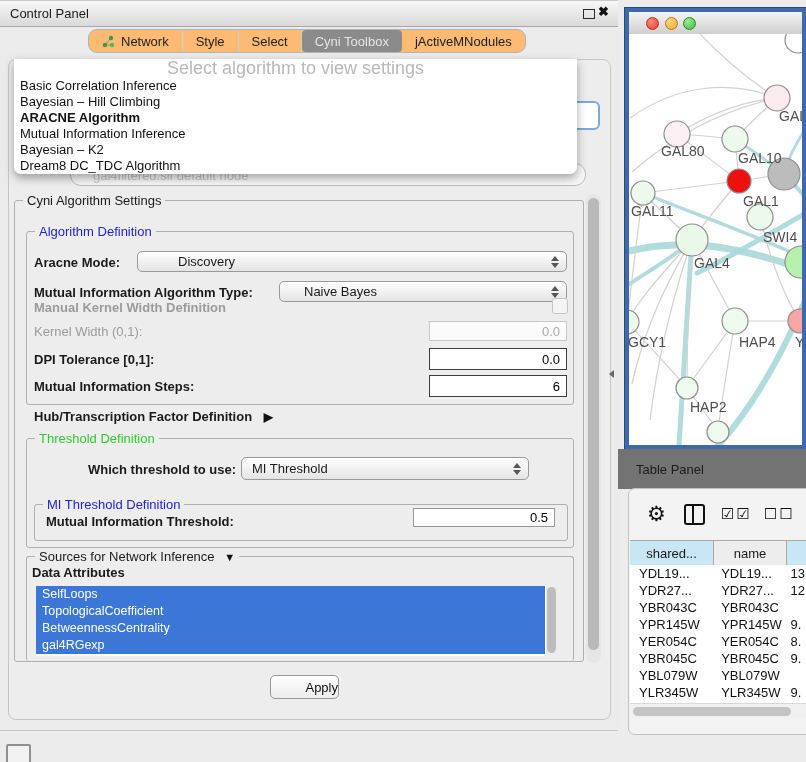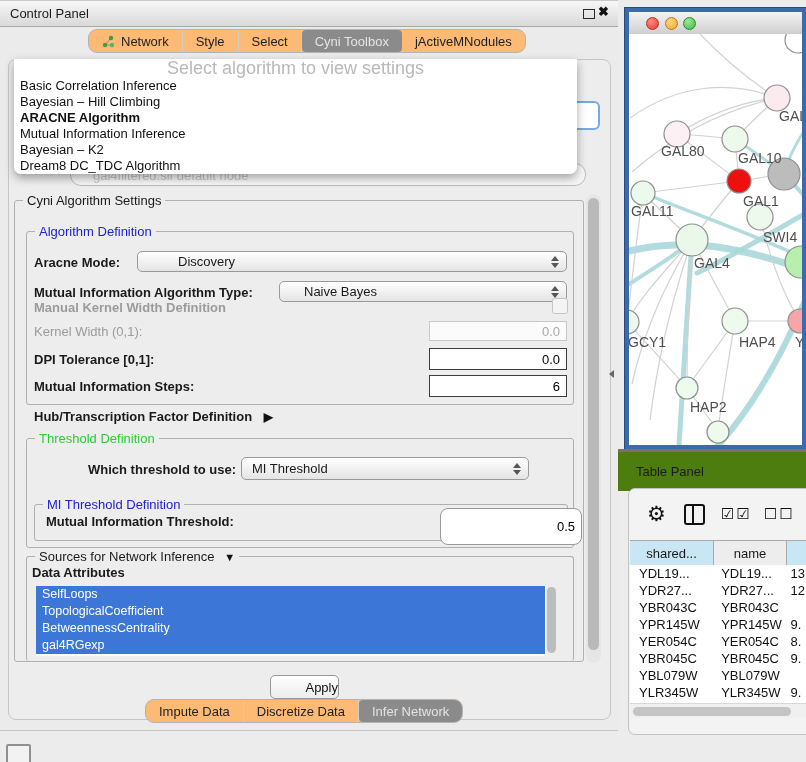--- a/index.html
+++ b/index.html
@@ -69,21 +69,21 @@
   
   .net-win{left:625px;top:8px;width:181px;height:441px;box-sizing:border-box;border:4px solid #3c6aab;
            box-shadow:0 0 0 1px #28497e;background:#fff;}
   .net-titlebar{left:0;top:0;right:0;height:22px;position:absolute;background:linear-gradient(#f4f4f4,#cfcfcf);border-bottom:1px solid #9a9a9a;}
   .light{position:absolute;top:4.5px;width:13px;height:13px;border-radius:50%;box-sizing:border-box;}
   .light.red{background:radial-gradient(circle at 35% 30%,#ff8a7e,#e93a2c);border:1px solid #b03024;}
   .light.yellow{background:radial-gradient(circle at 35% 30%,#ffd97e,#f0a32b);border:1px solid #b57d1e;}
   .light.green{background:radial-gradient(circle at 35% 30%,#9ee89a,#3dbb3d);border:1px solid #2f8a2f;}
   .net-canvas{position:absolute;left:0;top:22px;width:173px;height:411px;background:#fff;overflow:hidden;}
   
-  .tp-strip{left:618px;top:449px;width:188px;height:39px;background:#4d7c0f;border-top:3px solid #737373;}
+  .tp-strip{left:618px;top:449px;width:188px;height:39px;background:#737373;border-top:1px solid #737373;}
   .tp-title{left:18px;top:12px;font-size:13px;color:#1c1c1c;position:absolute;}
   .tp-card{left:628px;top:488px;width:200px;height:245px;background:#f3f3f3;border:1px solid #c2c2c2;border-radius:7px;overflow:hidden;}
   .tp-toolbar{position:absolute;left:0;top:0;width:100%;height:50px;display:flex;align-items:center;}
   .ticon{color:#111;}
   .gear{font-size:21px;margin-left:18px;}
   .colsicon{width:17px;height:17px;border:2.5px solid #111;border-radius:3px;margin-left:18px;position:relative;}
   .colsicon:before{content:"";position:absolute;left:6px;top:0;width:2.5px;height:100%;background:#111;}
   .checks{font-size:15px;letter-spacing:2px;margin-left:16px;}
   .unchecks{font-size:15px;letter-spacing:2px;margin-left:12px;color:#111;}
   .thead{position:absolute;left:1px;top:51px;display:flex;height:24px;border-top:1px solid #a9a9a9;border-bottom:1px solid #a9a9a9;}
@@ -193,21 +193,21 @@
     <span>MI Threshold</span>
     <span class="stepper">
         <span class="tri-up"></span>
         <span class="tri-dn"></span>
       </span>
   </div>
   <div class="grp" style="left:34px;top:503px;width:532px;height:35px;">
     <span class="grp-label lbl-blue">MI Threshold Definition</span>
   </div>
   <span class="abs flabel" style="left:46px;top:513px;">Mutual Information Threshold:</span>
-  <input class="num soft" style="left: 440px; top: 507px; width: 142px; height: 37px; border-radius: 8px;" readonly="" value="0.5">
+  <input class="num soft" style="left: 413px; top: 507px; width: 142px; height: 19px;" readonly="" value="0.5">
 
   <div class="grp" style="left:26px;top:555px;width:546px;height:104px;border-bottom:none;">
     <span class="grp-label">
       <span>Sources for Network Inference</span>
       <span class="arrow-down">▼</span>
     </span>
   </div>
   <span class="abs flabel" style="left:32px;top:564px;">Data Attributes</span>
   <div class="abs attr-list" id="attr-list">
 
@@ -216,31 +216,20 @@
       <div class="attr-item">BetweennessCentrality</div>
       <div class="attr-item">gal4RGexp</div>
       <span class="attr-scroll">
         <span class="attr-thumb"></span>
       </span>
     </div>
 
   <div class="abs btn" style="left:270px;top:674px;width:67px;height:22px;">
     <span>Apply</span>
   </div>
-  <div class="abs tabstrip" id="bottom-tabs" style="left:145px;top:698px;">
-      <div class="tab">
-        <span>Impute Data</span>
-      </div>
-      <div class="tab">
-        <span>Discretize Data</span>
-      </div>
-      <div class="tab sel">
-        <span>Infer Network</span>
-      </div>
-    </div>
 
   <div class="abs dd">
     <div class="dd-prompt">Select algorithm to view settings</div>
     <div id="dd-items">
         <div class="dd-item">Basic Correlation Inference</div>
         <div class="dd-item">Bayesian – Hill Climbing</div>
         <div class="dd-item bold">ARACNE Algorithm</div>
         <div class="dd-item">Mutual Information Inference</div>
         <div class="dd-item">Bayesian – K2</div>
         <div class="dd-item">Dream8 DC_TDC Algorithm</div>

